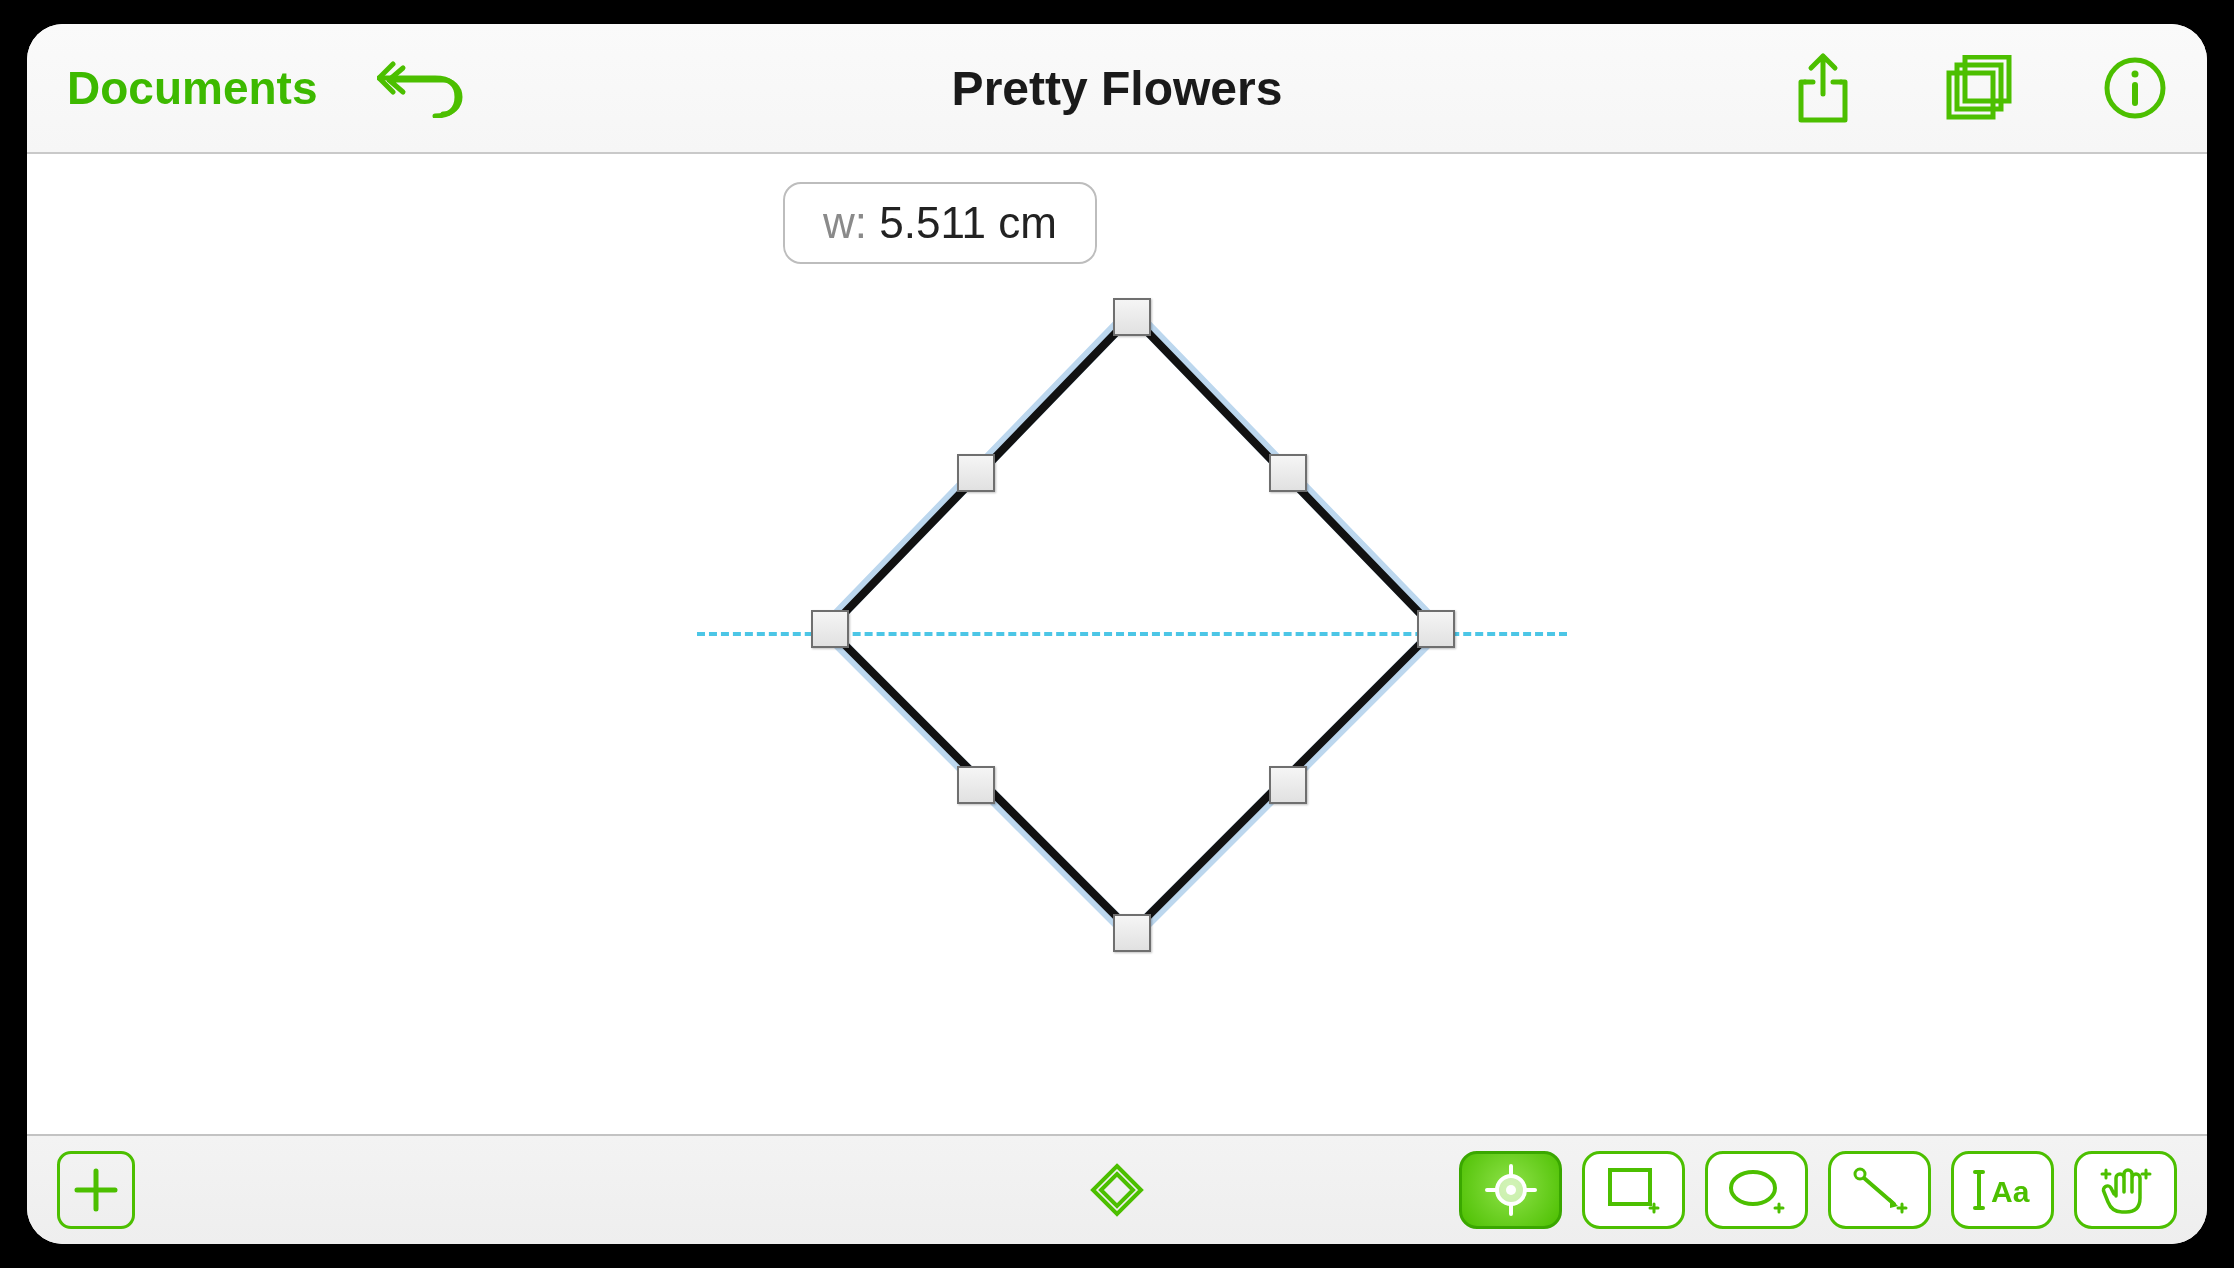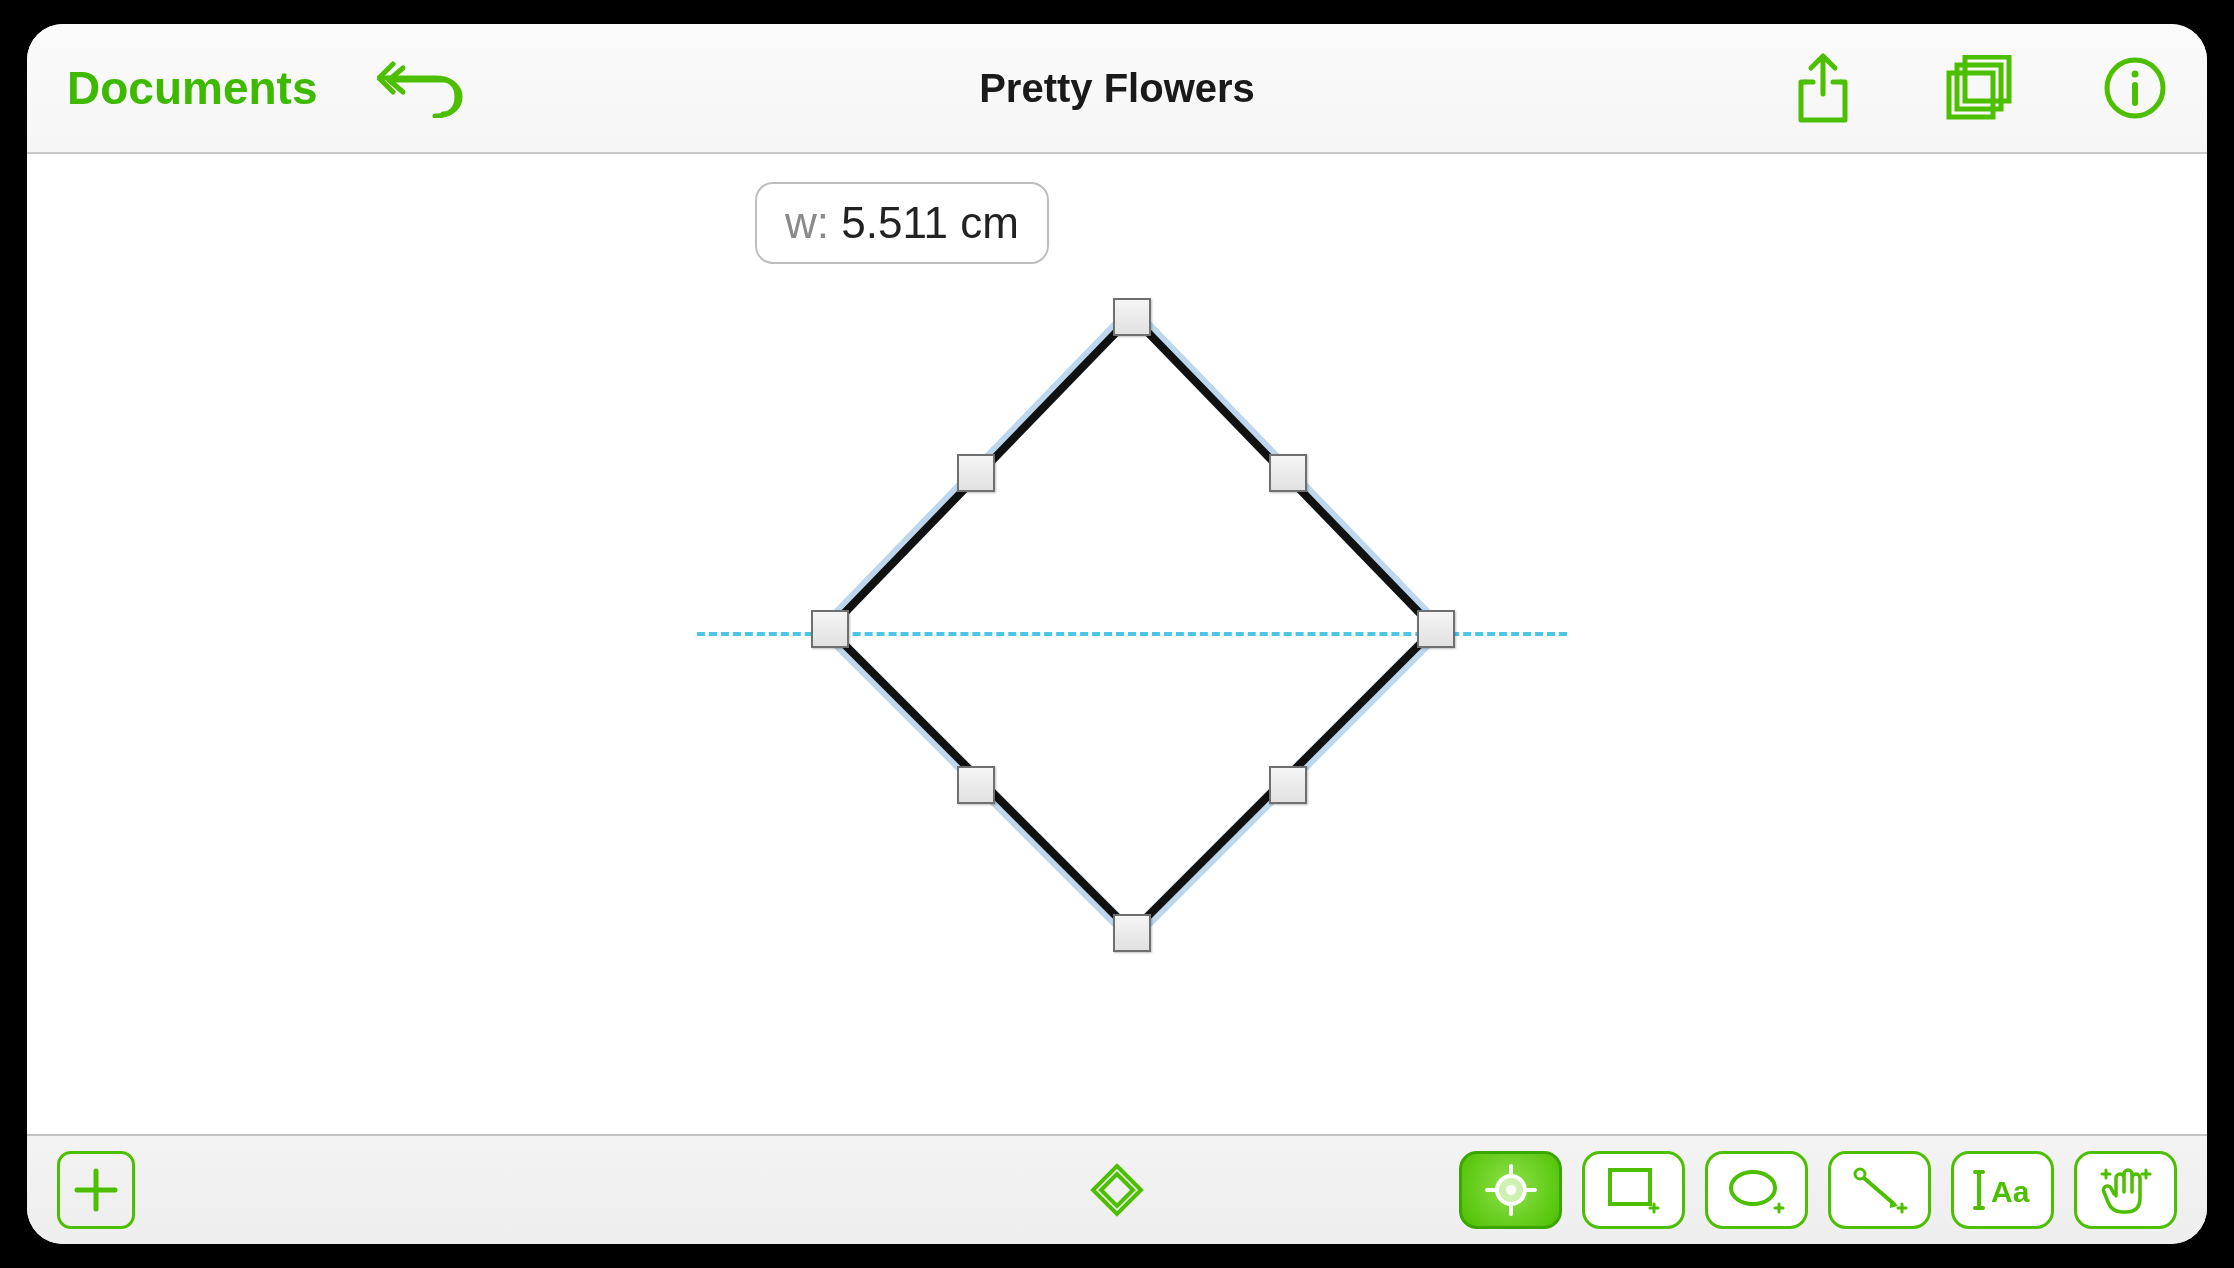--- a/index.html
+++ b/index.html
@@ -38,21 +38,21 @@
     align-items: center;
     gap: 60px;
     color: #3db900;
     font-size: 46px;
     font-weight: 700;
   }
   .topbar .title {
     position: absolute;
     left: 0; right: 0;
     text-align: center;
-    font-size: 40px;
+    font-size: 48px;
     font-weight: 700;
     color: #1a1a1a;
     pointer-events: none;
   }
   .topbar .nav-right {
     margin-left: auto;
     display: flex;
     align-items: center;
     gap: 90px;
   }
@@ -64,25 +64,25 @@
 
   
   .canvas {
     flex: 1;
     background: #fff;
     position: relative;
   }
 
   .size-hud {
     position: absolute;
-    left: 728px;
+    left: 756px;
     top: 28px;
     border: 2px solid #bdbdbd;
     border-radius: 18px;
-    padding: 14px 28px;
+    padding: 14px 38px;
     font-size: 44px;
     color: #222;
     background: #fff;
     display: flex;
     gap: 28px;
     align-items: baseline;
   }
   .size-hud .lbl { color: #8a8a8a; }
 
   .guide-h {

